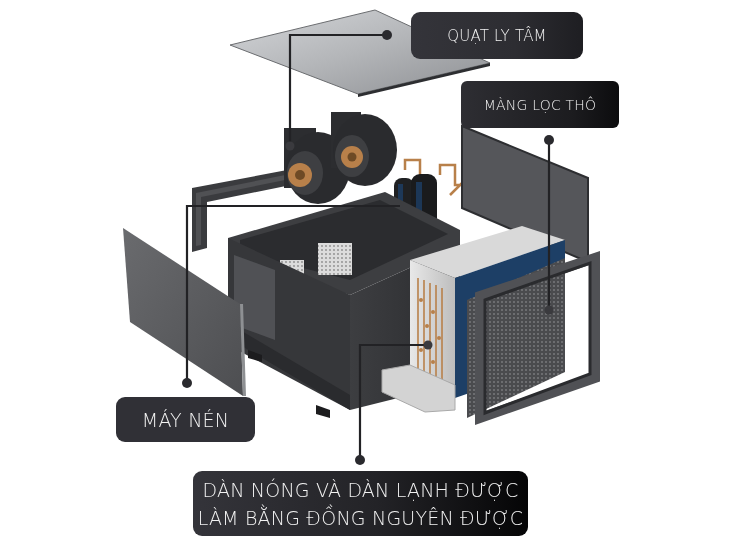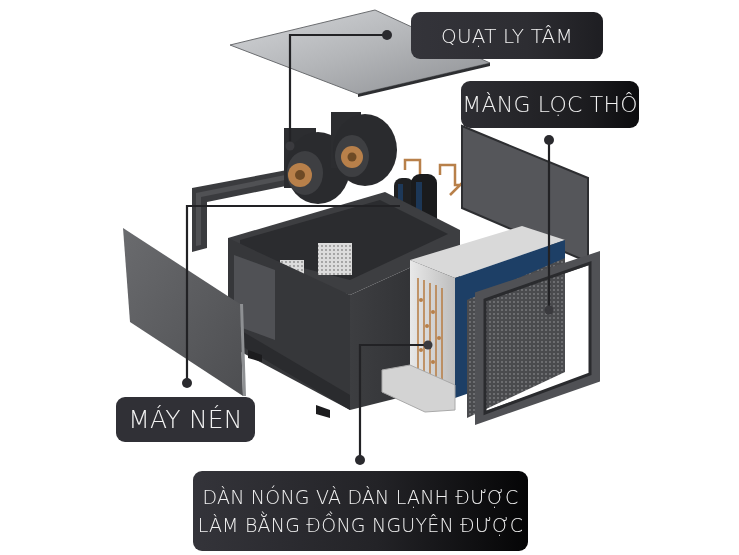--- a/index.html
+++ b/index.html
@@ -10,27 +10,27 @@
   .label {
     position: absolute;
     box-sizing: border-box;
     border-radius: 9px;
     color: #f2f2f2;
     display: flex; align-items: center; justify-content: center;
     text-align: center;
     letter-spacing: 0.2px;
     font-weight: 300;
   }
-  .label-fan { left: 411px; top: 12px; width: 192px; height: 47px;
-    background: linear-gradient(90deg, #34343a 0%, #2d2d32 60%, #1e1e22 100%); font-size: 20px; }
-  .label-filter { left: 461px; top: 81px; width: 178px; height: 47px;
-    background: linear-gradient(90deg, #2e2e33 0%, #1c1c1f 70%, #0c0c0e 100%); font-size: 22px; }
+  .label-fan { left: 411px; top: 12px; width: 172px; height: 47px;
+    background: linear-gradient(90deg, #34343a 0%, #2d2d32 60%, #1e1e22 100%); font-size: 15px; }
+  .label-filter { left: 461px; top: 81px; width: 158px; height: 47px;
+    background: linear-gradient(90deg, #2e2e33 0%, #1c1c1f 70%, #0c0c0e 100%); font-size: 14px; border-radius: 6px; }
   .label-compressor { left: 116px; top: 397px; width: 139px; height: 45px;
-    background: #303036; font-size: 25px; }
-  .label-coil { left: 193px; top: 471px; width: 335px; height: 80px;
+    background: #303036; font-size: 19px; }
+  .label-coil { left: 193px; top: 471px; width: 335px; height: 65px;
     background: linear-gradient(90deg, #34343a 0%, #232327 55%, #050506 100%);
     font-size: 19px; flex-direction: column; line-height: 28px; }
 </style>
 </head>
 <body>
 
 <div id="stage">
 
   <svg class="art" width="739" height="555" viewBox="0 0 739 555">
     <defs>

